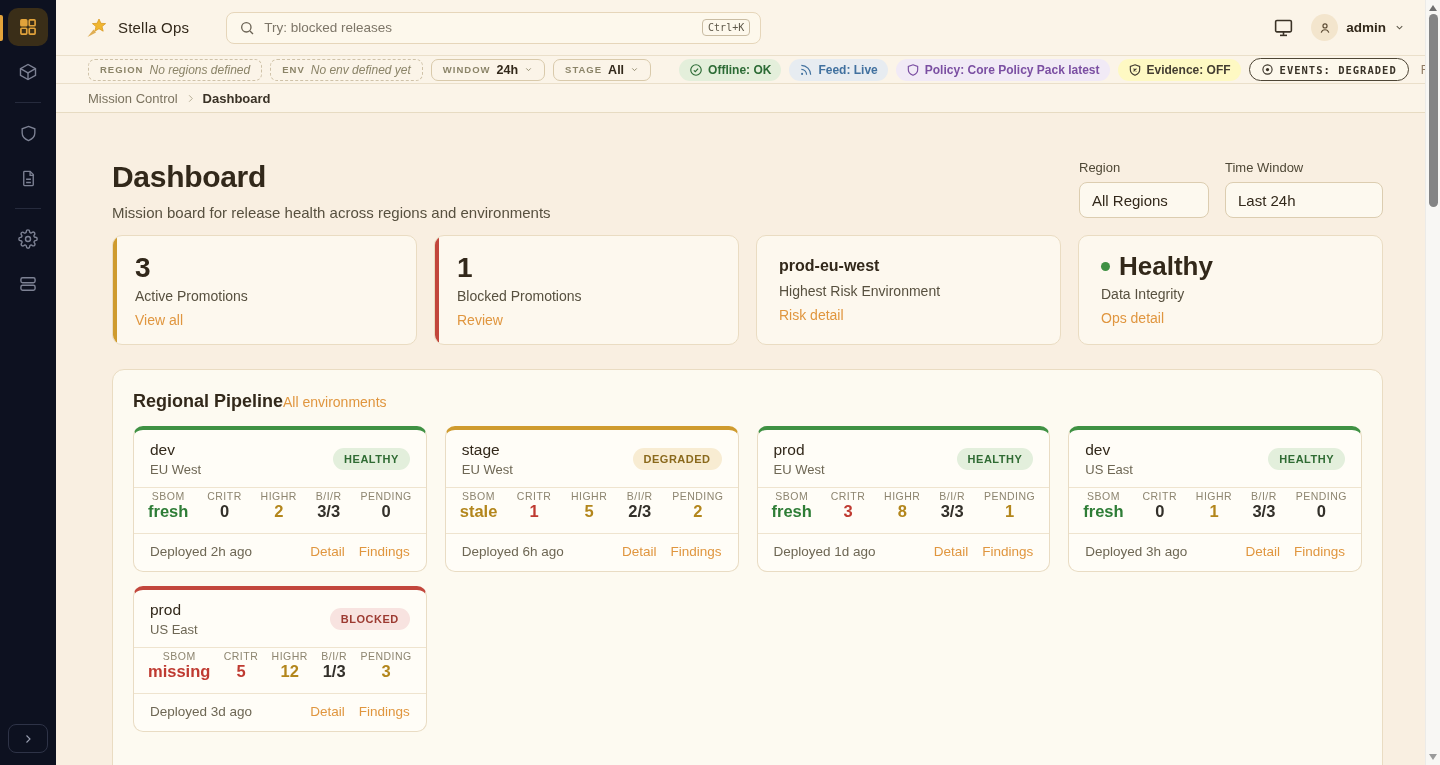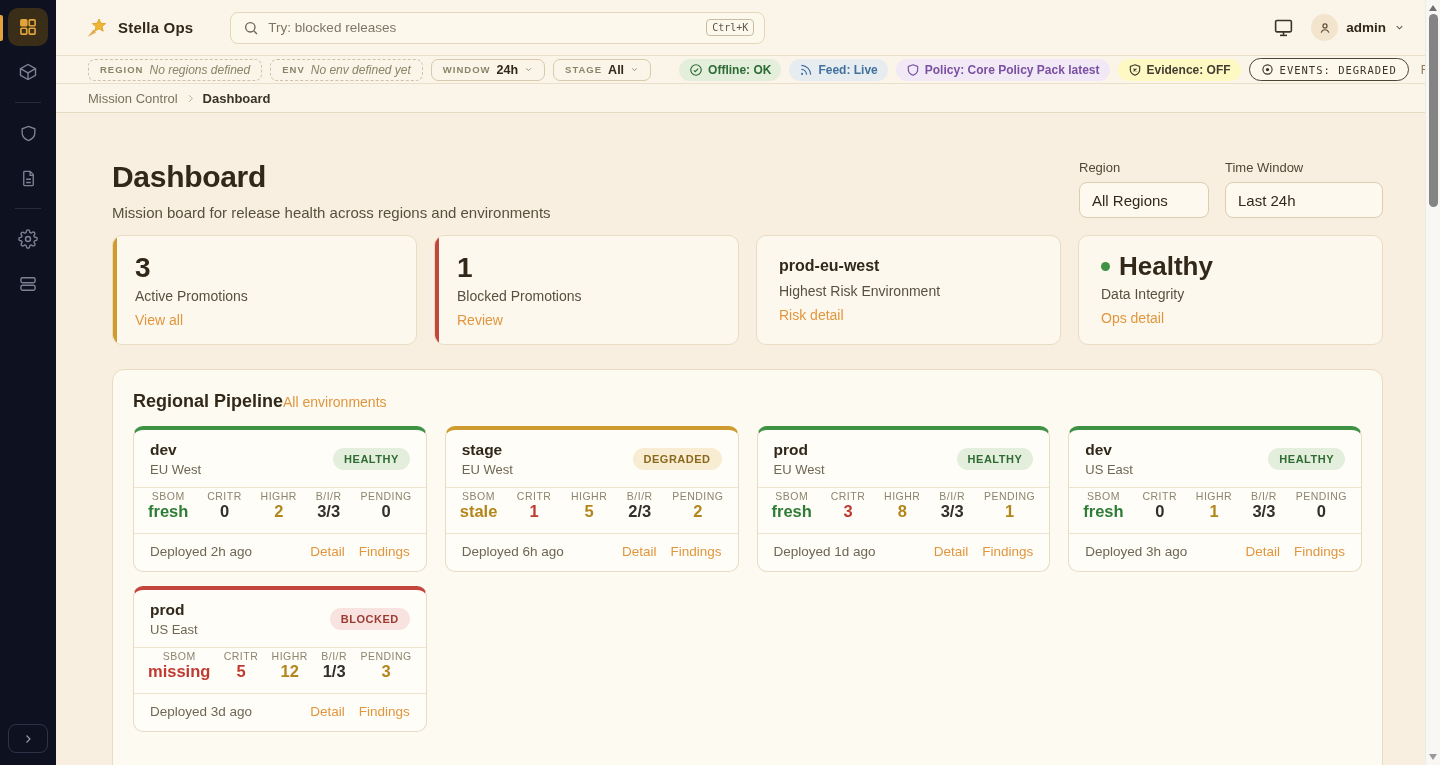--- a/index.html
+++ b/index.html
@@ -13,21 +13,21 @@
   .side-item { width:40px; height:38px; display:flex; align-items:center; justify-content:center; color:#7d8294; margin-bottom:7px; border-radius:10px; cursor:pointer; }
   .side-item.active { background:#3a2e18; color:#e2a33b; }
   .side-divider { width:26px; height:1px; background:#262b3d; margin:4px 0 11px; }
   .collapse-btn { position:absolute; bottom:12px; left:8px; width:40px; height:29px; border:1px solid #2e3347; border-radius:8px; background:transparent; color:#9aa0b2; display:flex; align-items:center; justify-content:center; cursor:pointer; }
 
   
   .main { flex:1; display:flex; flex-direction:column; min-width:0; }
 
   .topbar { height:56px; background:#fbf4e8; border-bottom:1px solid #eadfca; display:flex; align-items:center; padding:0 35px 0 29px; flex-shrink:0; }
   .logo { display:flex; align-items:center; gap:9px; }
-  .logo-name { font-size:15px; font-weight:700; color:#32281a; letter-spacing:.2px; }
+  .logo-name { font-size:15px; font-weight:400; color:#32281a; letter-spacing:.2px; }
   .searchbar { width:535px; height:32px; margin-left:37px; border:1px solid #e6d6ba; border-radius:8px; background:#fdf8ec; display:flex; align-items:center; padding:0 10px 0 12px; gap:9px; }
   .search-input { flex:1; border:none; background:transparent; outline:none; font-size:13.5px; color:#4a4436; font-family:"Liberation Sans",sans-serif; }
   .search-input::placeholder { color:#7d7668; }
   .kbd { font-family:"DejaVu Sans Mono", monospace; font-size:10px; color:#5d5748; border:1px solid #c9bca3; border-radius:4px; padding:2px 5px; background:#fdf8ec; }
   .topbar-right { margin-left:auto; display:flex; align-items:center; gap:17px; }
   .create-btn { font-family:"DejaVu Sans Mono", monospace; font-size:11.5px; font-weight:700; letter-spacing:2px; color:#ee9e3f; border:1px solid #f2cf96; background:#fdf3e2; border-radius:8px; padding:9px 13px; cursor:pointer; }
   .monitor-btn { color:#3a3226; display:flex; cursor:pointer; }
   .user { display:flex; align-items:center; gap:8px; cursor:pointer; }
   .avatar { width:27px; height:27px; border-radius:50%; background:#f3e5cd; display:flex; align-items:center; justify-content:center; color:#5b4a33; }
   .user-name { font-size:13.5px; font-weight:700; color:#32281a; }
@@ -39,21 +39,21 @@
   .ctx-chip.solid { border-style:solid; border-color:#d9caab; }
   .ctx-lbl { font-size:9.5px; font-weight:700; letter-spacing:1px; color:#8b8468; }
   .ctx-val { font-size:12px; font-style:italic; color:#8b8468; }
   .ctx-chip.solid .ctx-val { font-style:normal; font-weight:700; color:#32281a; font-size:12.5px; }
   .divider-v { width:1px; height:18px; background:#ddd0b6; margin:0 6px; }
   .status-pill { display:flex; align-items:center; gap:5px; height:22px; padding:0 10px; border-radius:11px; font-size:12px; font-weight:600; cursor:pointer; }
   .status-pill[data-tone="green"]  { background:#e4efdb; color:#2c6b35; }
   .status-pill[data-tone="blue"]   { background:#e7ecf1; color:#41719f; }
   .status-pill[data-tone="purple"] { background:#f1eaf6; color:#7b4fa2; }
   .status-pill[data-tone="gray"]   { background:#fef9c3; color:#433d31; }
-  .events-pill { display:flex; align-items:center; gap:6px; height:23px; padding:0 11px; border-radius:12px; border:1.5px solid #4d4535; color:#3a3328; background:#fdf8ec; font-family:"DejaVu Sans Mono",monospace; font-size:10.5px; font-weight:400; letter-spacing:1px; cursor:pointer; }
+  .events-pill { display:flex; align-items:center; gap:6px; height:23px; padding:0 11px; border-radius:12px; border:1.5px solid #4d4535; color:#3a3328; background:#fdf8ec; font-family:"DejaVu Sans Mono",monospace; font-size:10.5px; font-weight:700; letter-spacing:1px; cursor:pointer; }
   .notice { font-size:12px; color:#8d7963; margin-left:4px; }
 
   
   .breadcrumbbar { height:29px; background:#fbf4e8; border-bottom:1px solid #e7dbc2; display:flex; align-items:center; padding-left:32px; gap:7px; flex-shrink:0; }
   .crumb { font-size:13px; color:#7b735f; cursor:pointer; }
   .crumb-sep { color:#b0a78e; display:flex; }
   .crumb-current { font-size:13px; color:#3a3226; font-weight:600; }
 
   
   .content { flex:1; background:#f9efe1; padding:0 57px 0 56px; overflow:hidden; }
@@ -84,21 +84,21 @@
   .pipeline { margin-top:24px; background:#fdfaf1; border:1px solid #eadcc2; border-radius:12px; padding:21px 20px 20px; height:430px; }
   .pipeline-head { display:flex; align-items:center; }
   .pipeline-title { font-size:18px; font-weight:700; color:#32281a; }
   .pipeline-link { font-size:14px; color:#e0963f; cursor:pointer; }
   .pipeline-grid { display:grid; grid-template-columns:repeat(4,1fr); column-gap:18px; row-gap:14px; margin-top:14px; }
   .env-card { background:#fffdf7; border:1px solid #e9dcc4; border-radius:10px; border-top:4px solid #ccc; overflow:hidden; }
   .env-card[data-tone="green"] { border-top-color:#3f9143; }
   .env-card[data-tone="amber"] { border-top-color:#cf9b2e; }
   .env-card[data-tone="red"]   { border-top-color:#c2463c; }
   .env-head { display:flex; justify-content:space-between; padding:11px 16px 10px; }
-  .env-name { font-size:15.5px; font-weight:700; color:#32281a; }
+  .env-name { font-size:15.5px; font-weight:400; color:#32281a; }
   .env-region { font-size:13px; color:#6e6754; margin-top:3px; }
   .env-pill { align-self:center; font-size:11px; font-weight:700; letter-spacing:.5px; padding:5px 11px; border-radius:12px; }
   .env-pill[data-tone="green"] { background:#e3efdc; color:#2f6b33; }
   .env-pill[data-tone="amber"] { background:#f8ecd2; color:#8a691c; }
   .env-pill[data-tone="red"]   { background:#f8e3e0; color:#9c3a31; }
   .env-stats { display:flex; justify-content:space-between; padding:2px 14px 12px; border-top:1px solid #efe4cf; border-bottom:1px solid #efe4cf; }
   .stat-col { text-align:center; }
   .stat-col .k { font-size:10.5px; letter-spacing:.5px; color:#8d8570; }
   .stat-col .v { font-size:16.5px; font-weight:700; color:#33302a; }
   .v[data-tone="green"] { color:#2e7d36; }

